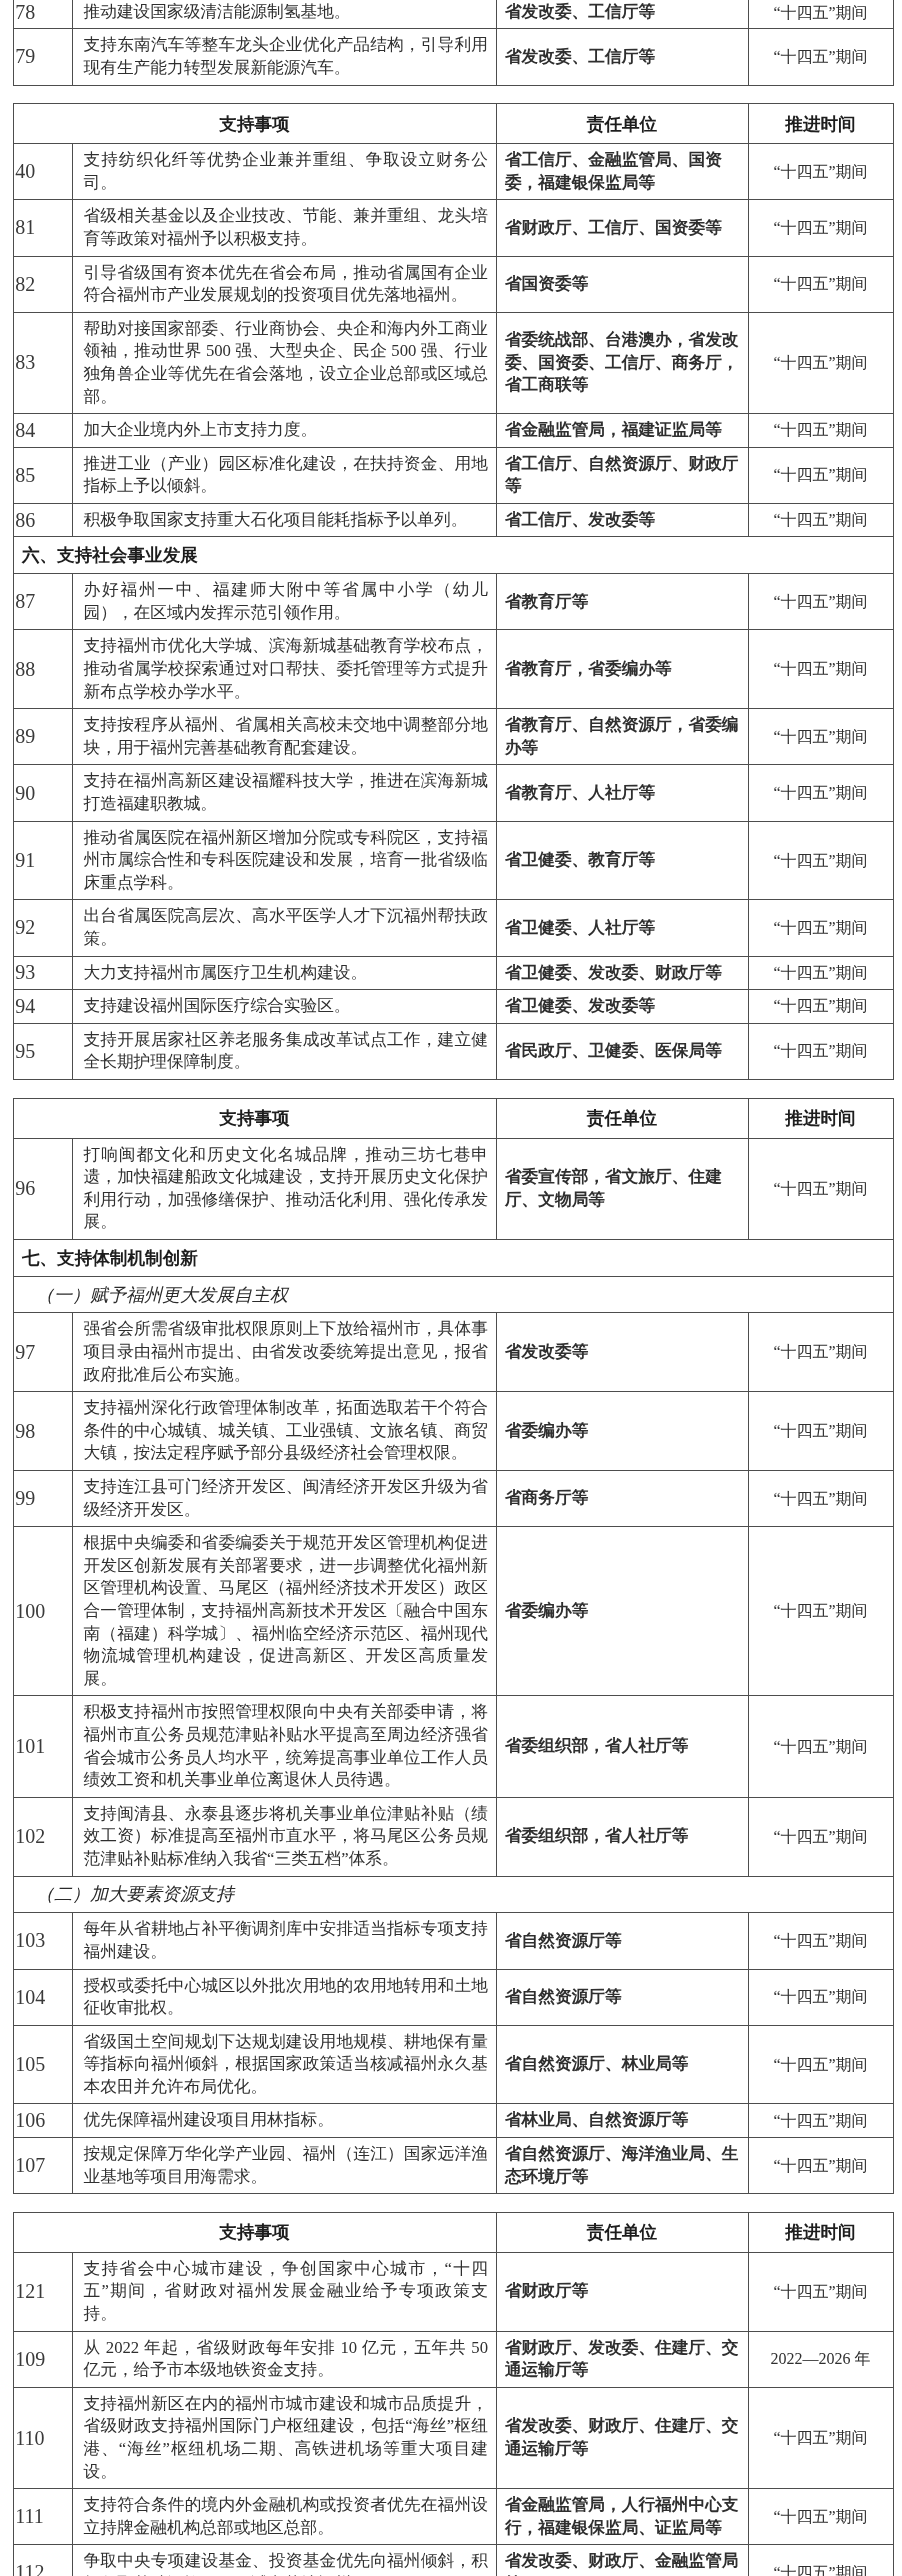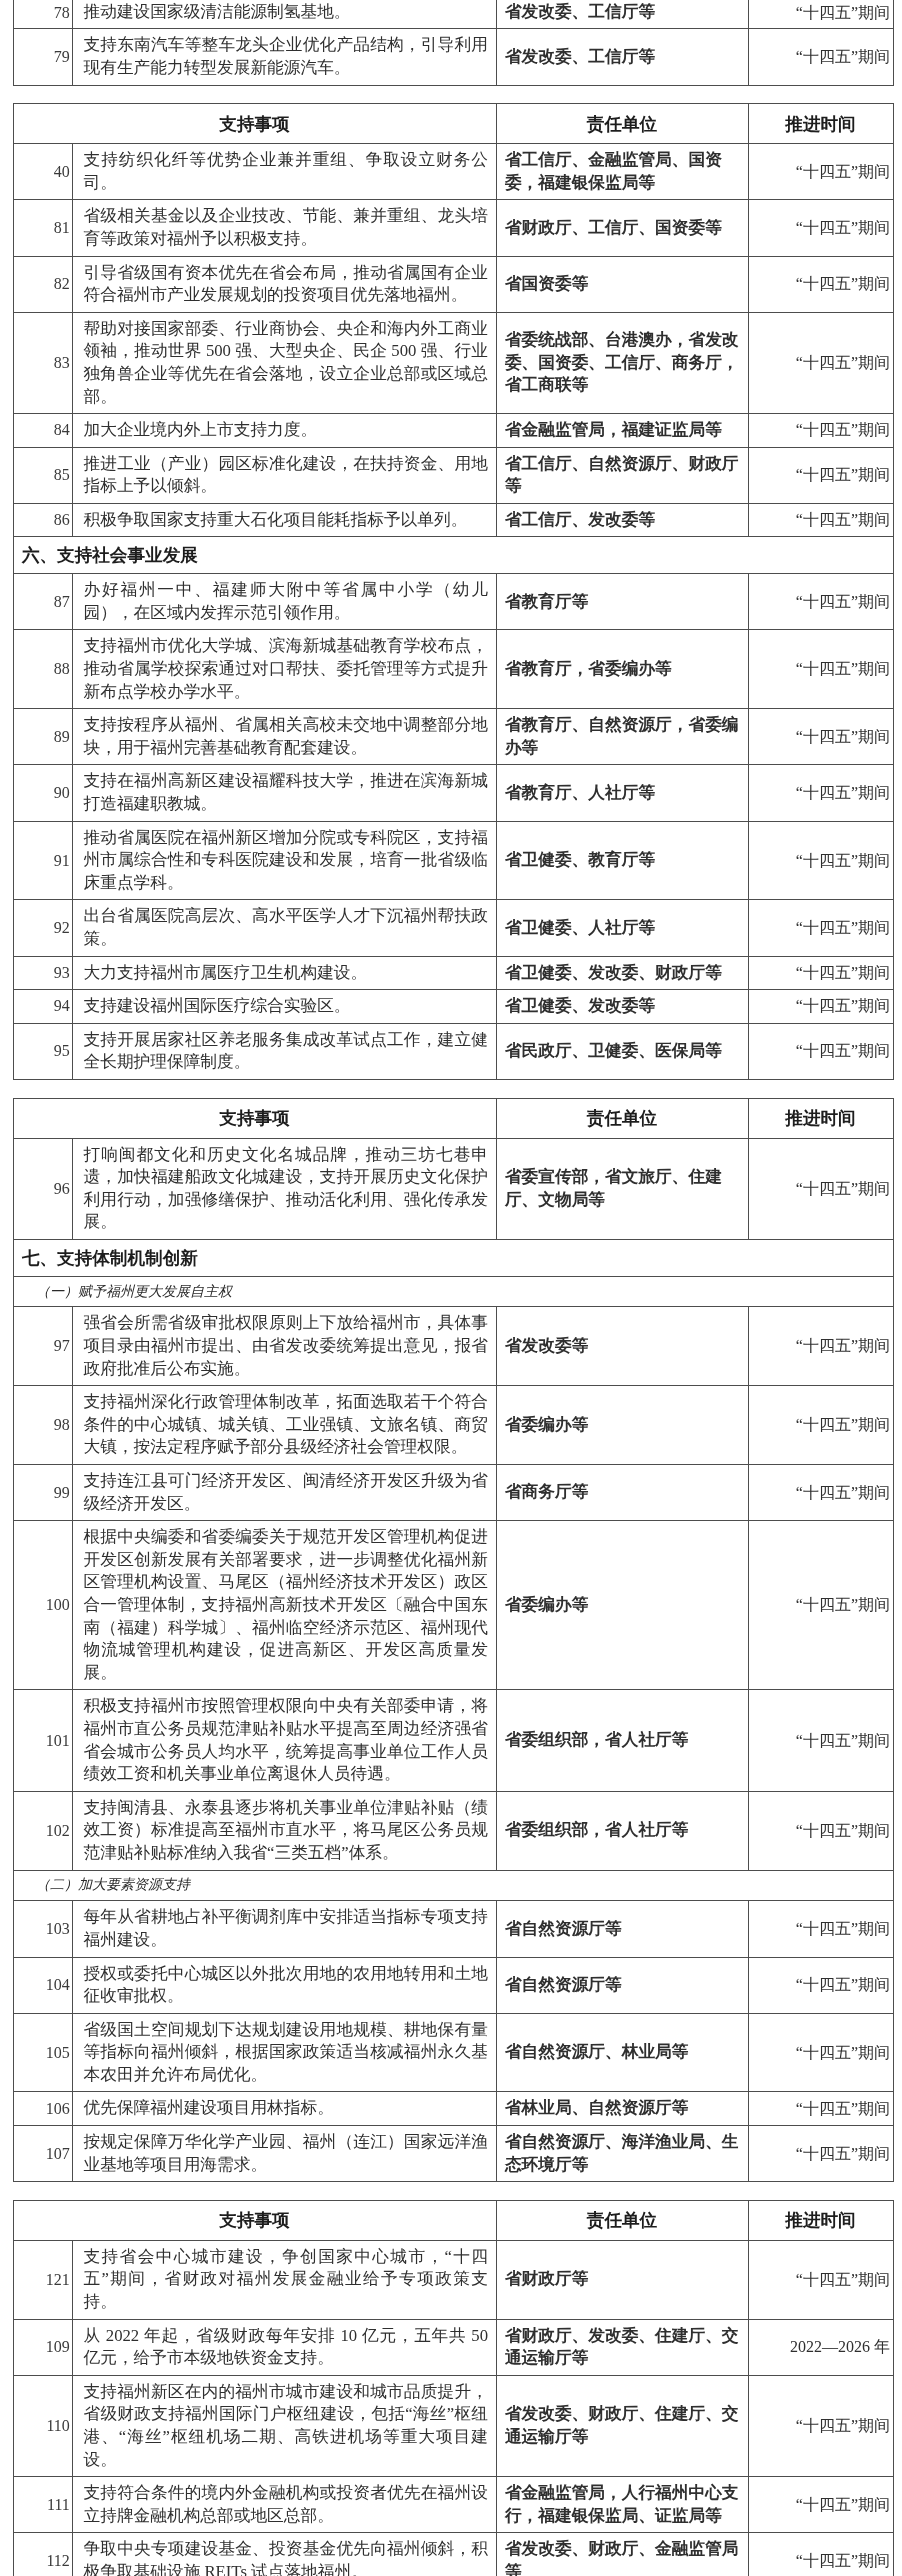--- a/index.html
+++ b/index.html
@@ -38,54 +38,54 @@
   }
   .support-table th.col-header {
     font-family: Liberation Sans, sans-serif;
     font-weight: bold;
     font-size: 17.6px;
     color: #1d1d1d;
     text-align: center;
     padding: 7.5px 1.7px;
   }
   td.no-cell {
-    text-align: right;
-    font-size: 16px;
+    text-align: left;
+    font-size: 20px;
     color: #3a3a3a;
     padding: 3.3px 1.7px;
   }
   td.item-cell {
     font-size: 16.7px;
     line-height: 22.6px;
     text-align: justify;
     padding: 5px 7.5px 5px 11px;
   }
   td.unit-cell {
     font-size: 16.7px;
     line-height: 22.6px;
     padding: 5px 5.9px 5px 8.4px;
     font-weight: bold;
   }
   td.time-cell {
     font-size: 16px;
     line-height: 22px;
-    text-align: right;
+    text-align: center;
     padding: 3.3px 2.5px;
   }
   td.section-cell {
     font-family: "Liberation Sans", "DejaVu Sans", sans-serif;
     font-weight: bold;
     font-size: 17.6px;
     color: #1d1d1d;
     padding: 5.9px 5px 5.9px 8.4px;
     margin-left: 44px;
   }
   td.subsection-cell {
     font-style: italic;
-    font-size: 14px;
+    font-size: 18px;
     color: #2a2a2a;
     padding: 5.9px 5px 5.9px 22.6px;
   }
 </style>
 </head>
 <body>
 
 <div class="page">
   <div>
       <table class="support-table clipped-top">

